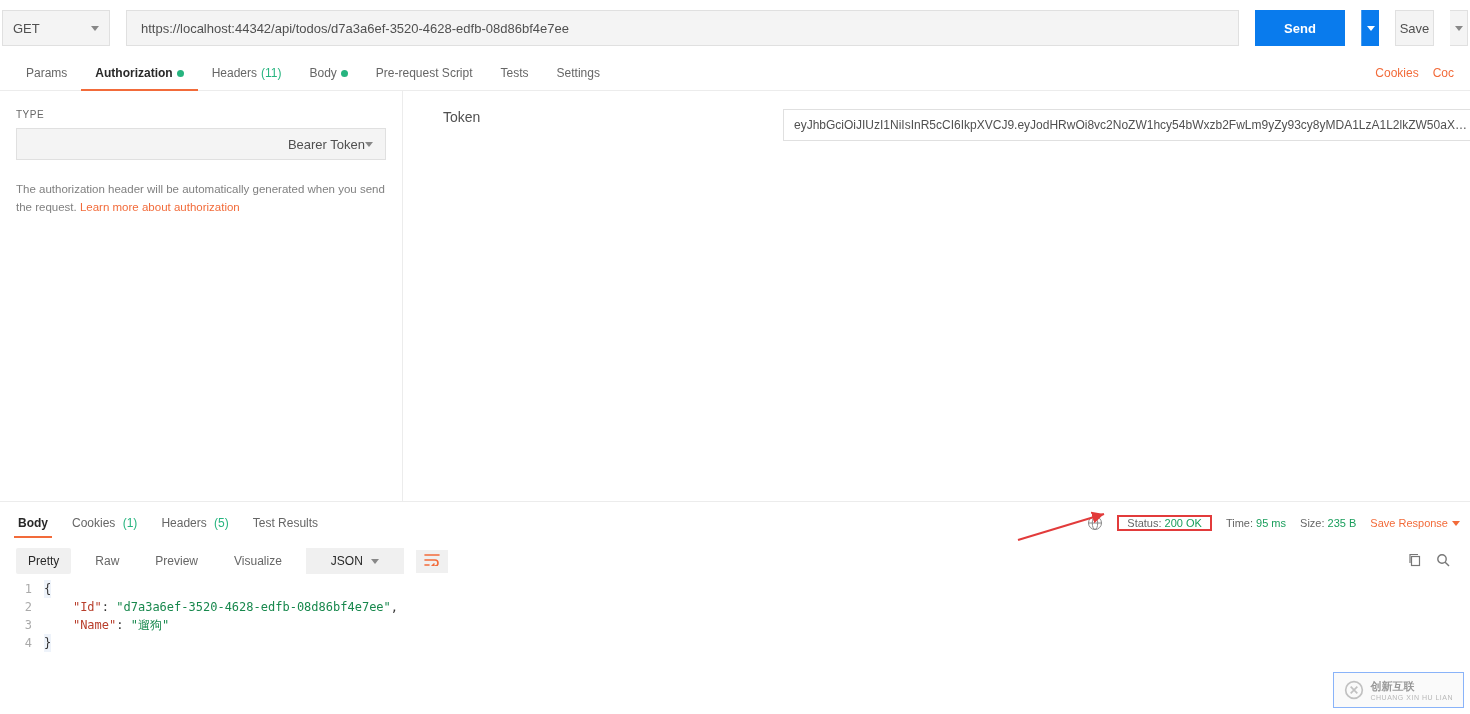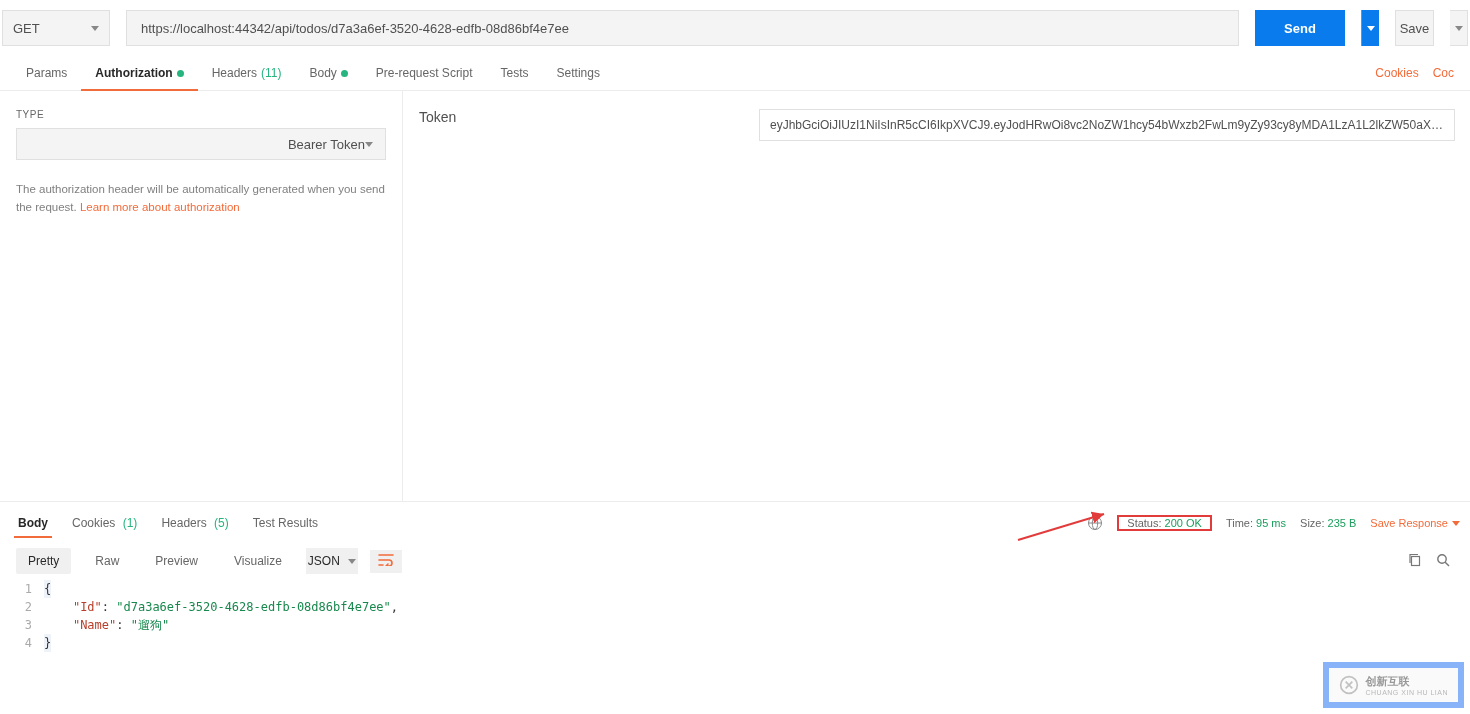--- a/index.html
+++ b/index.html
@@ -19,21 +19,21 @@
 .req-tabs { display: flex; gap: 0; padding: 0 12px; border-bottom: 1px solid #ececec; align-items:center;}
 .req-tab { padding: 10px 14px; font-size: 12px; color: #666; cursor: pointer; position: relative; text-align: center; }
 .req-tab.active { color: #282828; font-weight: 600; }
 .req-tab.active::after { content:""; position:absolute; left:0; right:0; bottom:-1px; height:2px; background:#f26b3a; }
 .tab-dot { display:inline-block; width:7px; height:7px; border-radius:50%; background:#26b47f; margin-left:4px; vertical-align:middle;}
 .tab-count { color:#26b47f; margin-left:4px; }
 .req-tabs-right { margin-left:auto; display:flex; gap:14px; padding-right:4px;}
 .req-tabs-right span { color:#f26b3a; cursor:pointer;}
 
 
-.auth-pane { display:flex; height: 410px; }
+.auth-pane { display:flex; height: 410px; gap: 24px; }
 .auth-left { width: 408px; padding: 18px 16px; border-right: 1px solid #ececec; }
 .auth-type-label { font-size:10px; letter-spacing:.5px; color:#666; margin-bottom:8px; }
 .auth-type-select { width: 370px; height: 32px; background:#f4f4f4; border:1px solid #e0e0e0; display:flex; align-items:center; justify-content:flex-end; padding:0 12px; color:#505050; font-size:13px; cursor:pointer;}
 .auth-note { margin-top:20px; font-size:11.5px; color:#808080; line-height:1.6; max-width:370px;}
 .auth-note a{ color:#f26b3a; text-decoration:none; cursor:pointer;}
 .auth-right { flex:1; padding: 18px 16px; display:flex; gap: 20px; align-items:flex-start;}
 .token-label { font-size:14px; color:#505050; width: 320px; }
 .token-input { width: 696px; height:32px; border:1px solid #e0e0e0; padding:0 10px; font-size:12px; color:#505050; overflow:hidden; white-space:nowrap; text-overflow:ellipsis;}
 
 
@@ -47,38 +47,38 @@
 .status-box { border:2px solid #e23b3b; padding:0 8px; }
 .val-green { color:#1a9e5c; }
 .save-resp { color:#f26b3a; cursor:pointer; display:flex; align-items:center; gap:4px;}
 
 .red-arrow { position:absolute; pointer-events:none; }
 
 
 .resp-ctrl { display:flex; gap:12px; padding:10px 16px 6px; align-items:center;}
 .resp-ctrl .btn { padding:6px 12px; font-size:12px; color:#666; cursor:pointer; border-radius:2px;}
 .resp-ctrl .btn.active{ background:#f0f0f0; color:#282828;}
-.json-select{ background:#f0f0f0; padding:6px 2px; display:flex; align-items:center; gap:8px; cursor:pointer;}
+.json-select{ background:#f0f0f0; padding:6px 25px; display:flex; align-items:center; gap:8px; cursor:pointer;}
 .wrap-icon { color:#f26b3a; padding:4px 8px; background:#f0f0f0; cursor:pointer; font-weight:bold;}
 .resp-ctrl-right{ margin-left:auto; display:flex; gap:14px; padding-right:4px;}
 .resp-ctrl-right div{cursor:pointer; color:#666;}
 
 
 .code-area { padding: 0 0 0 16px; font-family: Consolas, Menlo, monospace; font-size:12px; line-height:18px;}
 .code-line{ display:flex;}
 .gutter{ width:28px; text-align:right; color:#aaa; padding-right:12px; user-select:none;}
 .code{ white-space:pre;}
 .tok-brace{color:#333;}
 .tok-key{color:#b83e2b;}
 .tok-str{color:#18884d;}
 .tok-punc{color:#333;}
 .line-hl .code{ background:#eef3fa;}
 
 
-.watermark{position:absolute;right:6px;bottom:6px;opacity:.6;font-size:11px;color:#888;display:flex;align-items:center;gap:6px;background:#f7f7f7;padding:6px 10px;border:6px solid #3b82f6;}
+.watermark{position:absolute;right:6px;bottom:6px;opacity:.6;font-size:11px;color:#888;display:flex;align-items:center;gap:6px;background:#f7f7f7;padding:6px 10px;border:1px solid #3b82f6;}
 .watermark svg{width:20px;height:20px;}
 </style>
 </head>
 <body>
 
 <div class="request-bar">
   <div class="method-select">
     <span>GET</span>
     <span class="caret-down"></span>
   </div>

